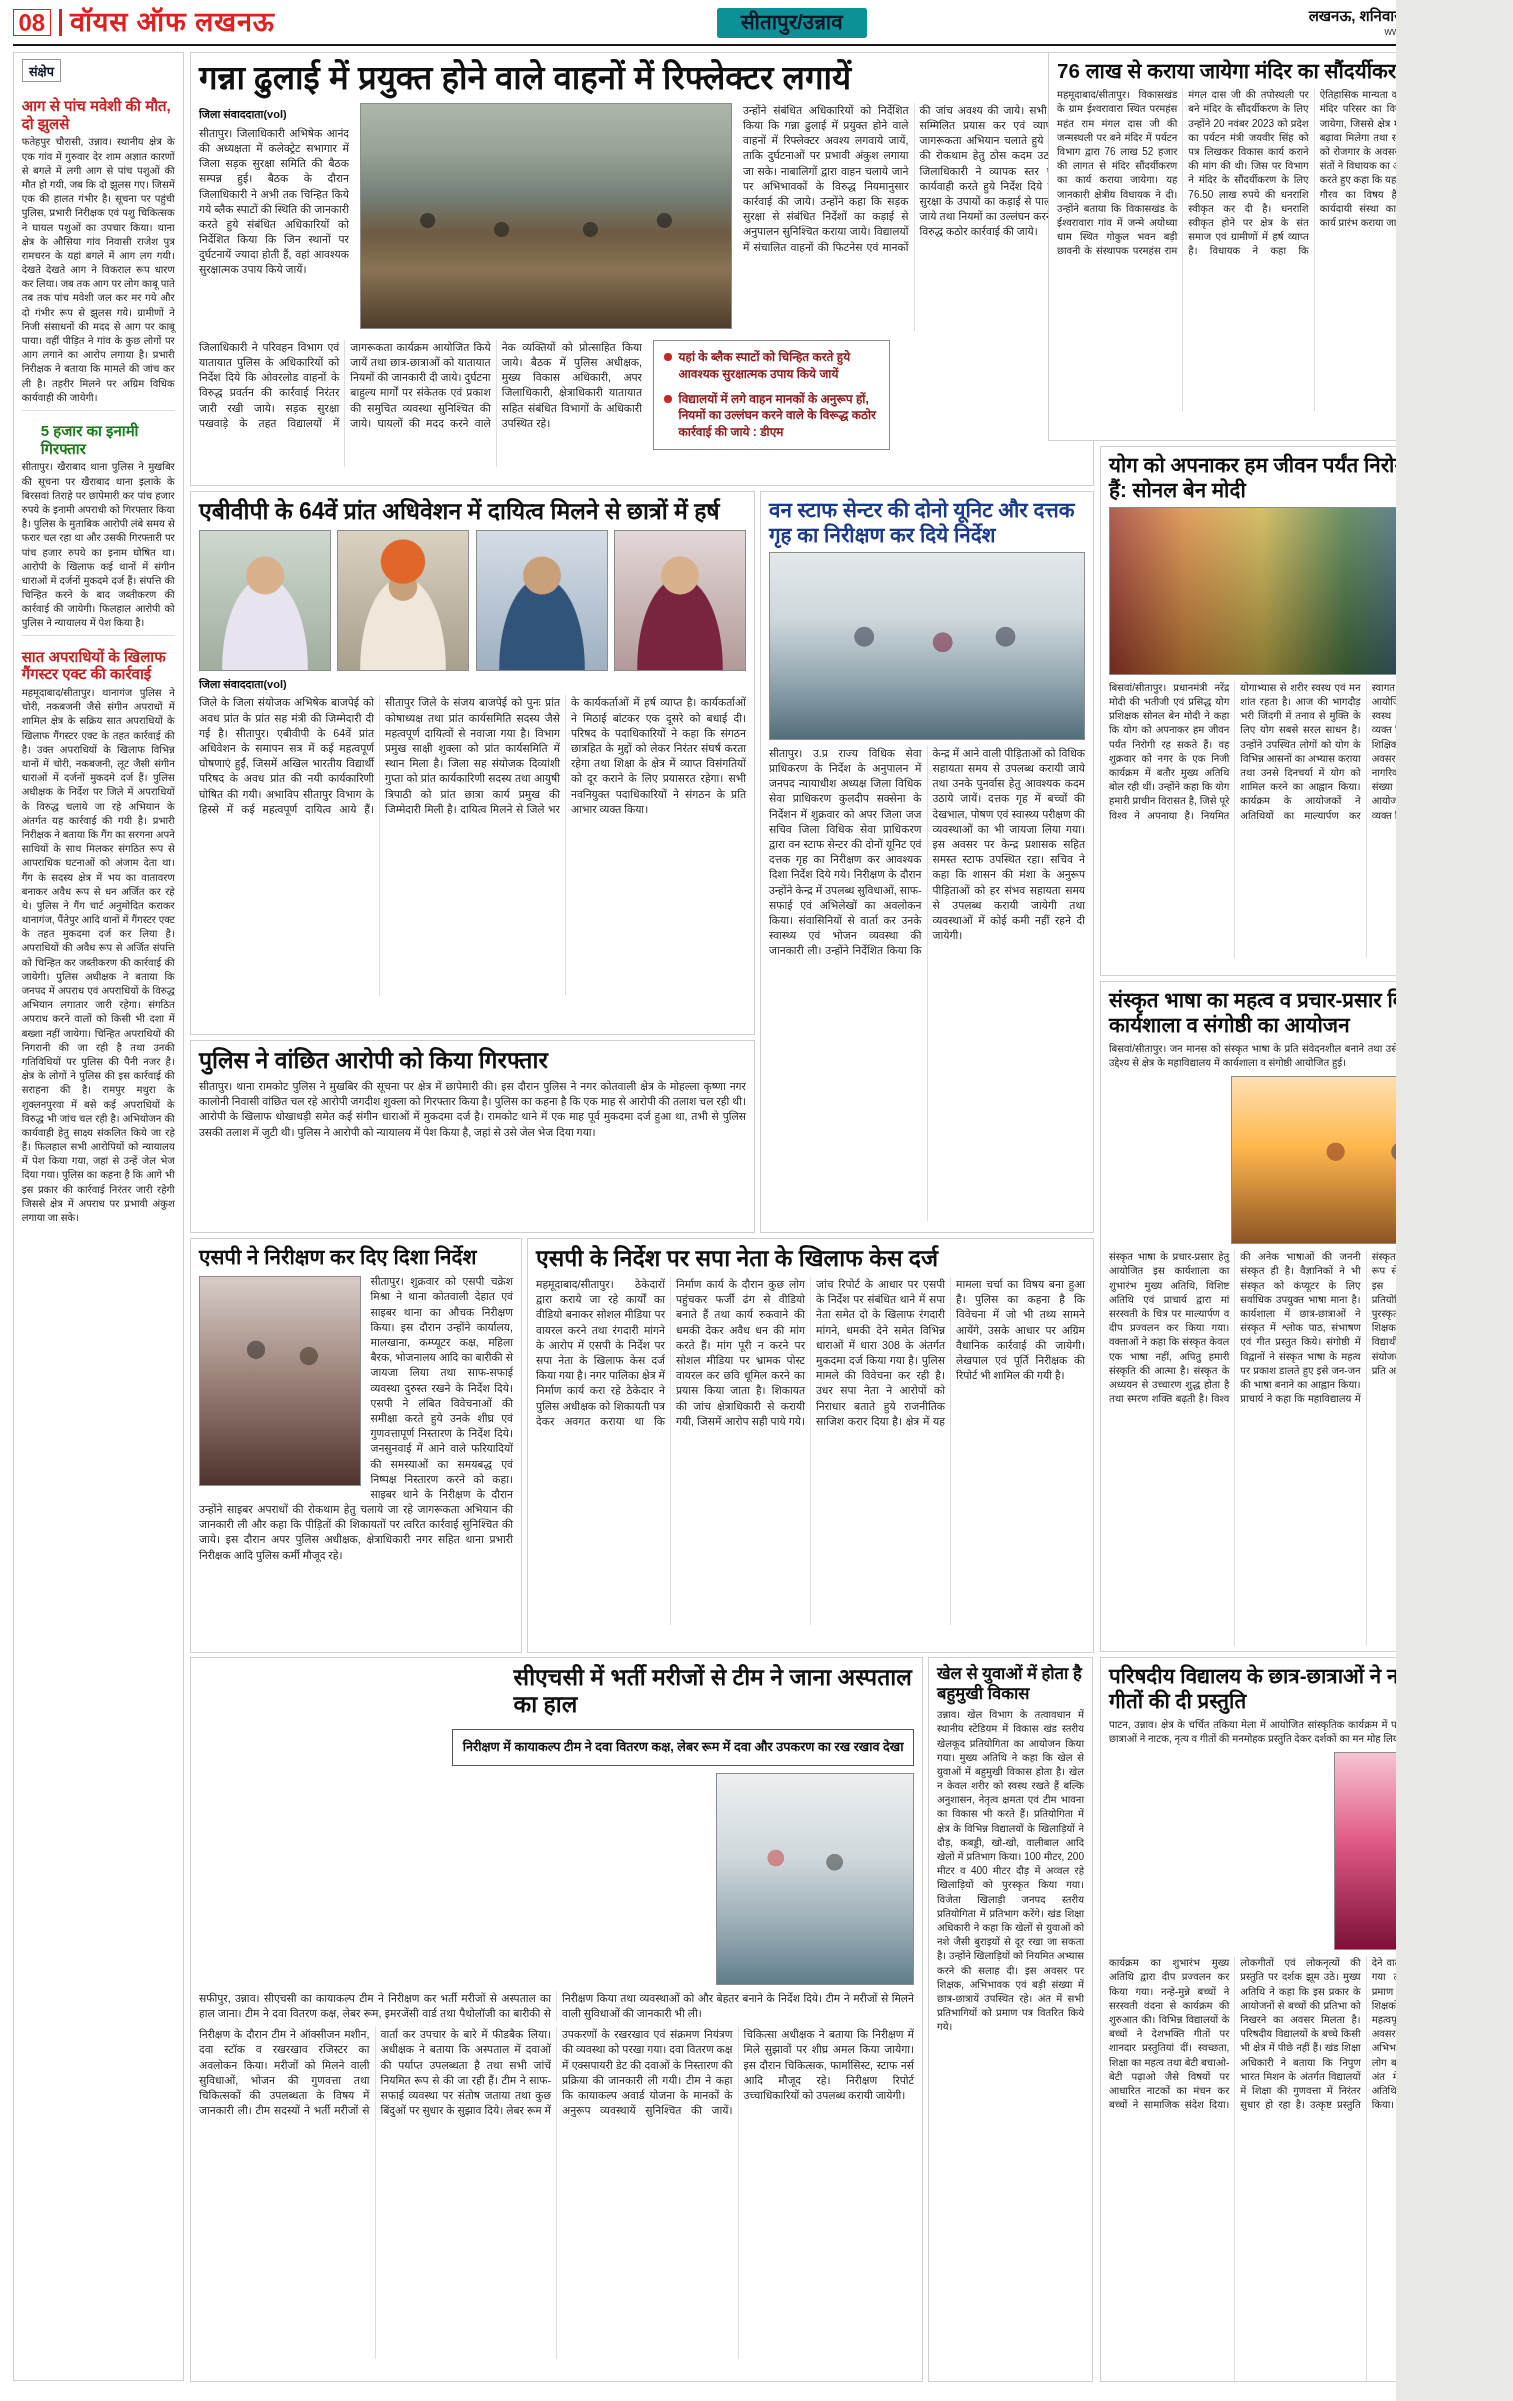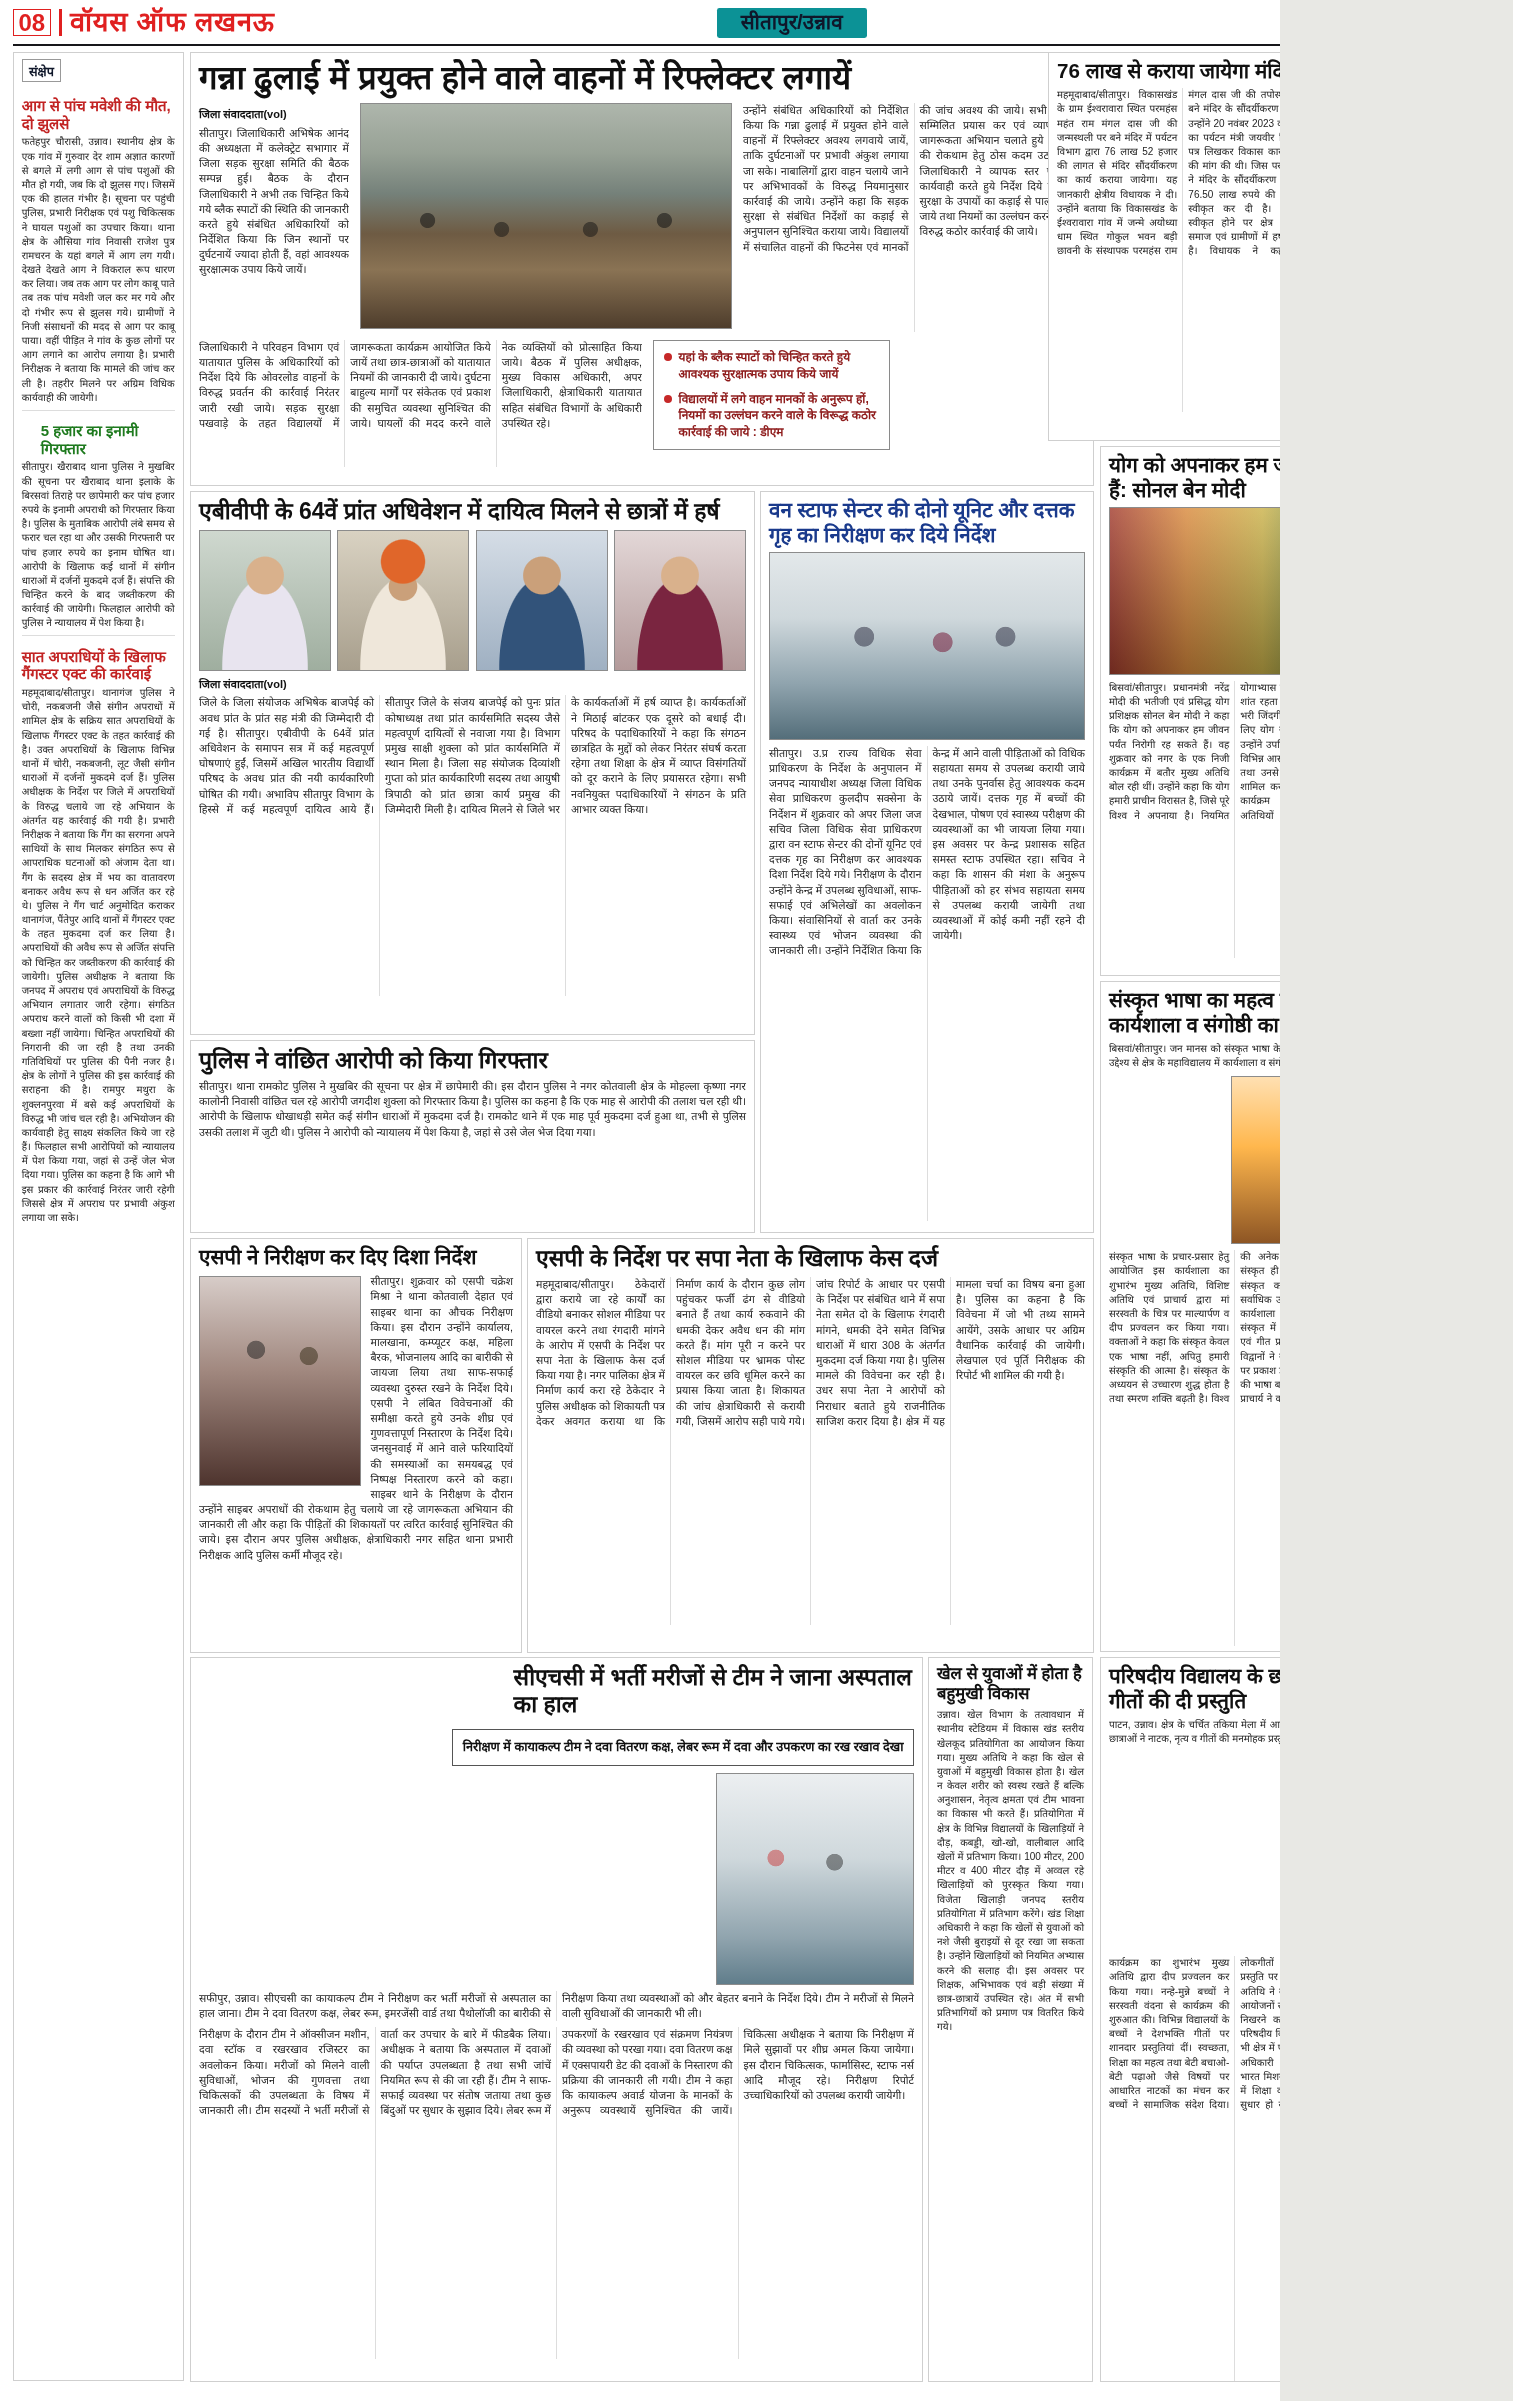--- a/index.html
+++ b/index.html
@@ -1,16 +1,16 @@
 <!DOCTYPE html>
 <html style="font-size:12.7px"><head>
 <meta charset="utf-8">
 <style>
   html,body{margin:0;padding:0;background:#e8e8e4;}
-  .page{position:relative;width:1280px;height:2401px;background:#ffffff;
+  .page{position:relative;width:1396px;height:2401px;background:#ffffff;
         font-family:"Liberation Sans",sans-serif;color:#1c1c1c;overflow:hidden;}
 
   
   .masthead{position:absolute;left:12.7px;top:4.7px;width:1488px;height:41px;
             display:flex;align-items:center;justify-content:space-between;
             border-bottom:2.4px solid #16161a;padding-bottom:3.2px;box-sizing:border-box;}
   .mh-left{display:flex;align-items:center;gap:8px;}
   .pgnum{color:#e02020;font-weight:800;font-size:24px;border:1.6px solid #e02020;padding:0.8px 4.7px;line-height:1;}
   .pgbar{width:3.2px;height:27px;background:#e02020;display:inline-block;}
   .paper{color:#e02020;font-weight:800;font-size:27px;letter-spacing:0.8px;line-height:1;}

